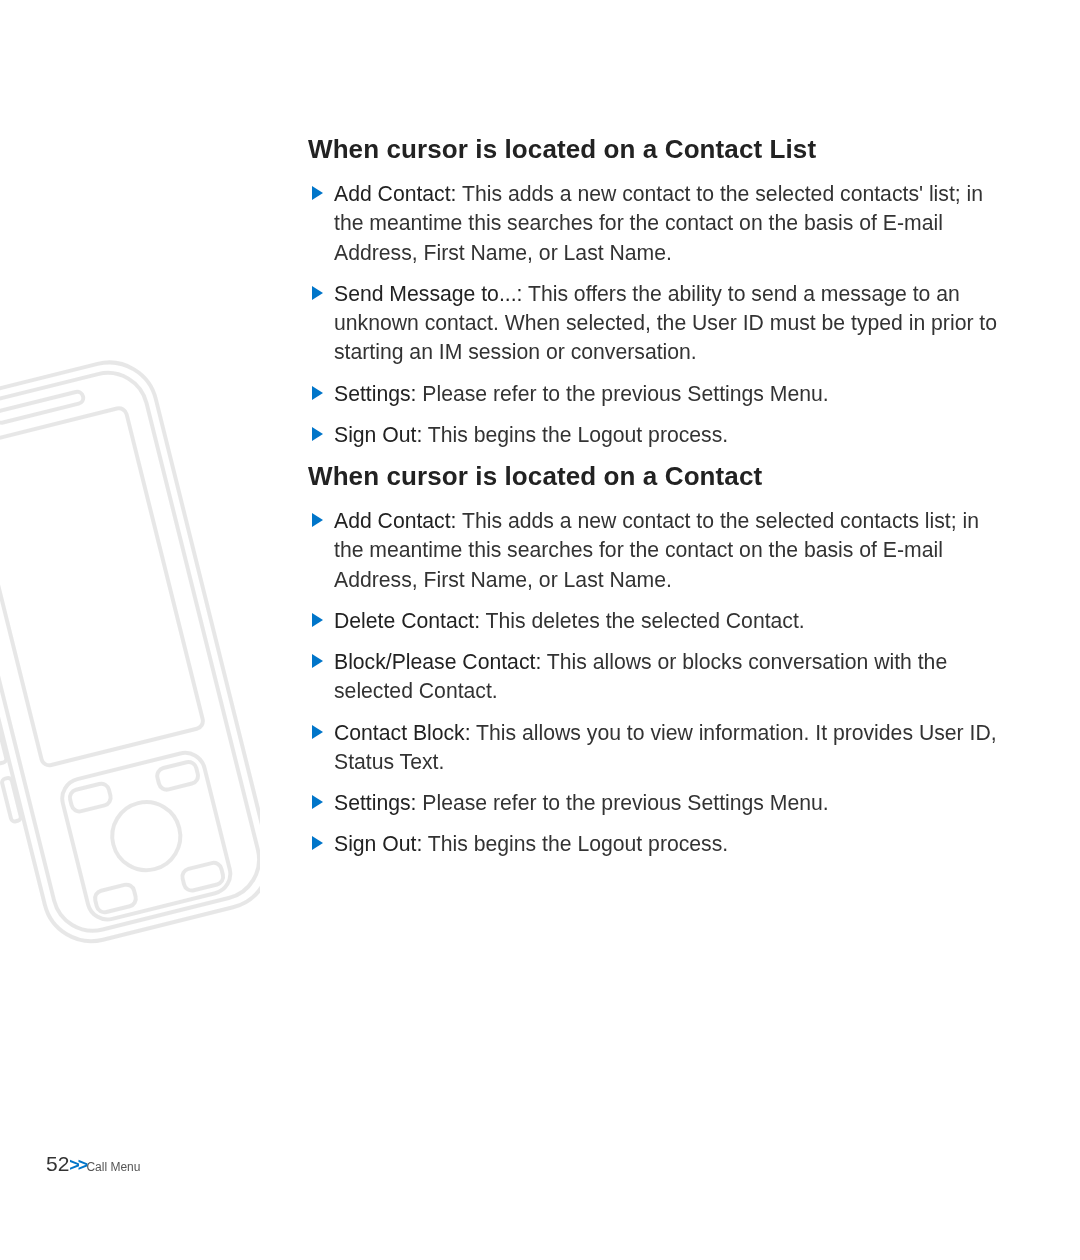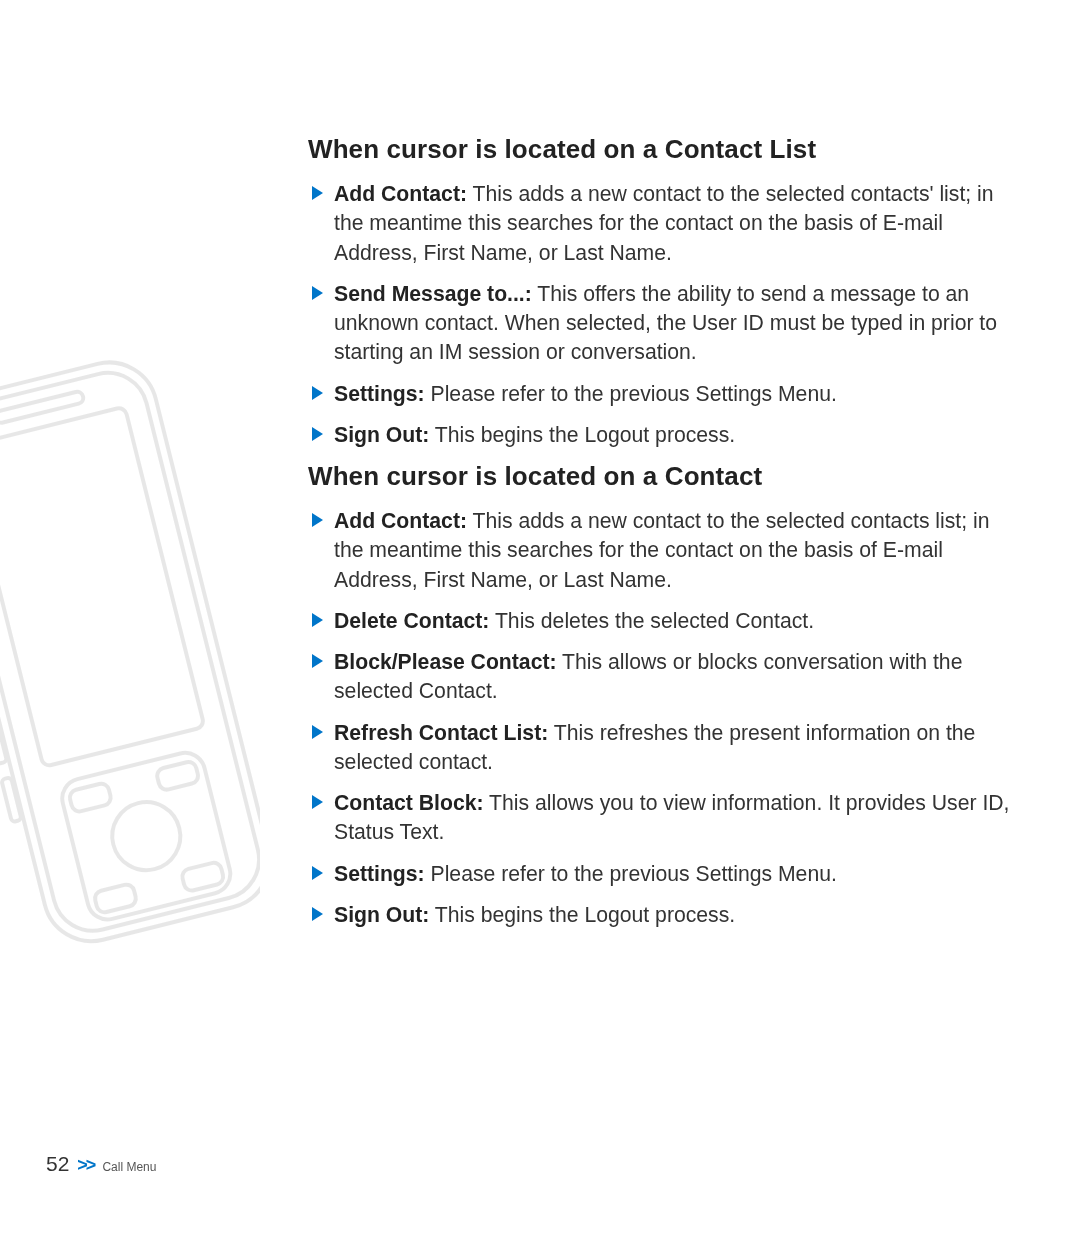--- a/index.html
+++ b/index.html
@@ -58,32 +58,31 @@
     content: "";
     position: absolute;
     left: 4px;
     top: 7px;
     width: 0; height: 0;
     border-top: 7px solid transparent;
     border-bottom: 7px solid transparent;
     border-left: 11px solid #0075c9;
   }
   .label {
-    font-weight: 700;
+    font-weight: 400;
     color: #222;
   }
   .footer {
     position: absolute;
     left: 46px;
     bottom: 84px;
     font-size: 21px;
     color: #444;
     display: flex;
     align-items: baseline;
-    gap: 8px;
   }
   .page-num { font-size: 21px; color: #333; }
   .chevrons {
     color: #0075c9;
     font-weight: 700;
     letter-spacing: -2px;
     font-size: 18px;
   }
   .footer-title { color: #555; font-size: 12px; }
 </style>
@@ -122,21 +121,20 @@
       <li><span class="label">Send Message to...:</span><span> This offers the ability to send a message to an unknown contact. When selected, the User ID must be typed in prior to starting an IM session or conversation.</span></li>
       <li><span class="label">Settings:</span><span> Please refer to the previous Settings Menu.</span></li>
       <li><span class="label">Sign Out:</span><span> This begins the Logout process.</span></li>
     </ul>
 
     <div class="section-heading mt">When cursor is located on a Contact</div>
     <ul class="bullets">
       <li><span class="label">Add Contact:</span><span> This adds a new contact to the selected contacts list; in the meantime this searches for the contact on the basis of E-mail Address, First Name, or Last Name.</span></li>
       <li><span class="label">Delete Contact:</span><span> This deletes the selected Contact.</span></li>
       <li><span class="label">Block/Please Contact:</span><span> This allows or blocks conversation with the selected Contact.</span></li>
-      <li><span class="label">Refresh Contact List:</span><span> This refreshes the present information on the selected contact.</span></li>
       <li><span class="label">Contact Block:</span><span> This allows you to view information. It provides User ID, Status Text.</span></li>
       <li><span class="label">Settings:</span><span> Please refer to the previous Settings Menu.</span></li>
       <li><span class="label">Sign Out:</span><span> This begins the Logout process.</span></li>
     </ul>
   </div>
 
   <div class="footer">
     <span class="page-num">52</span>
     <span class="chevrons">&gt;&gt;</span>
     <span class="footer-title">Call Menu</span>

